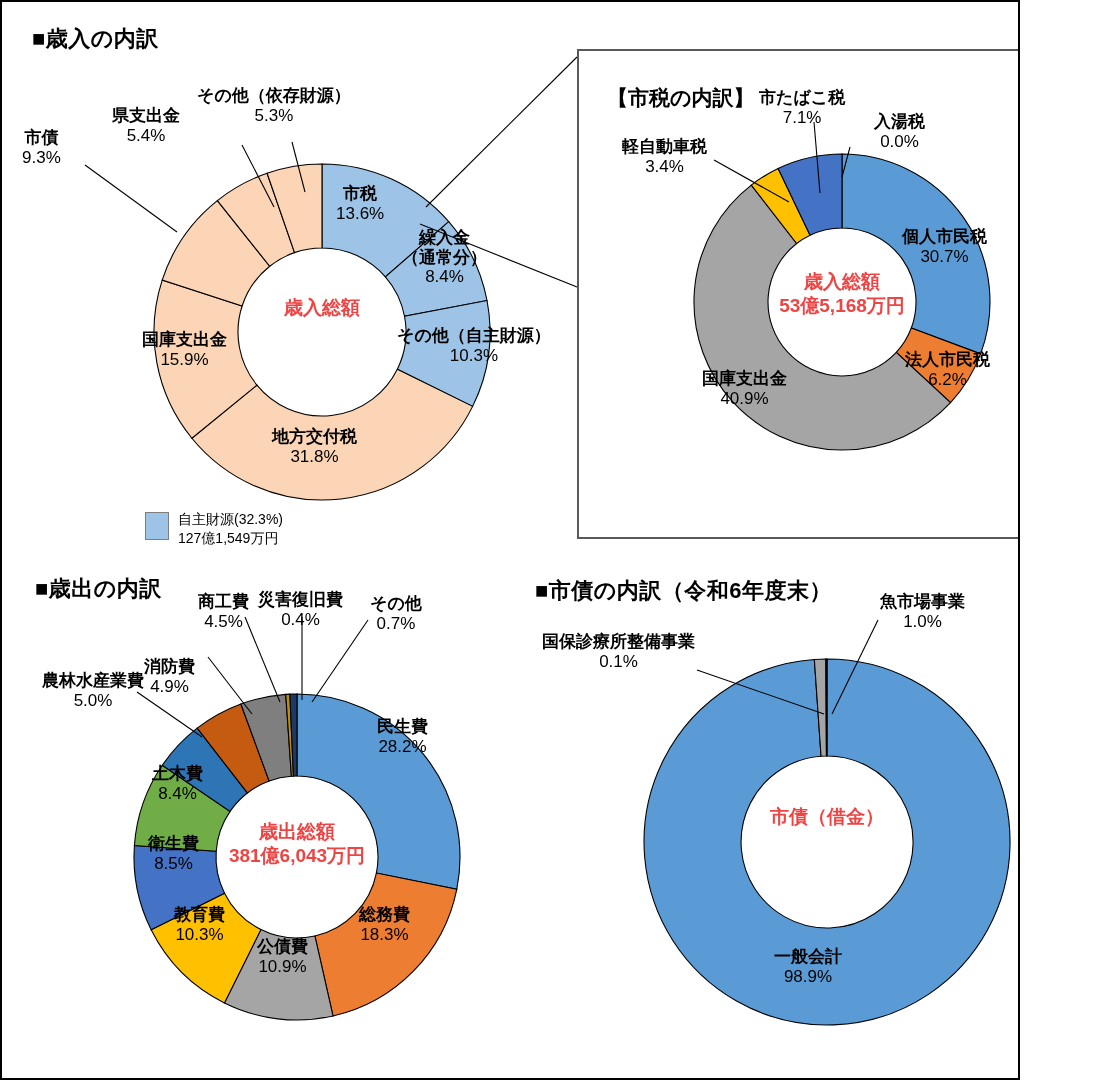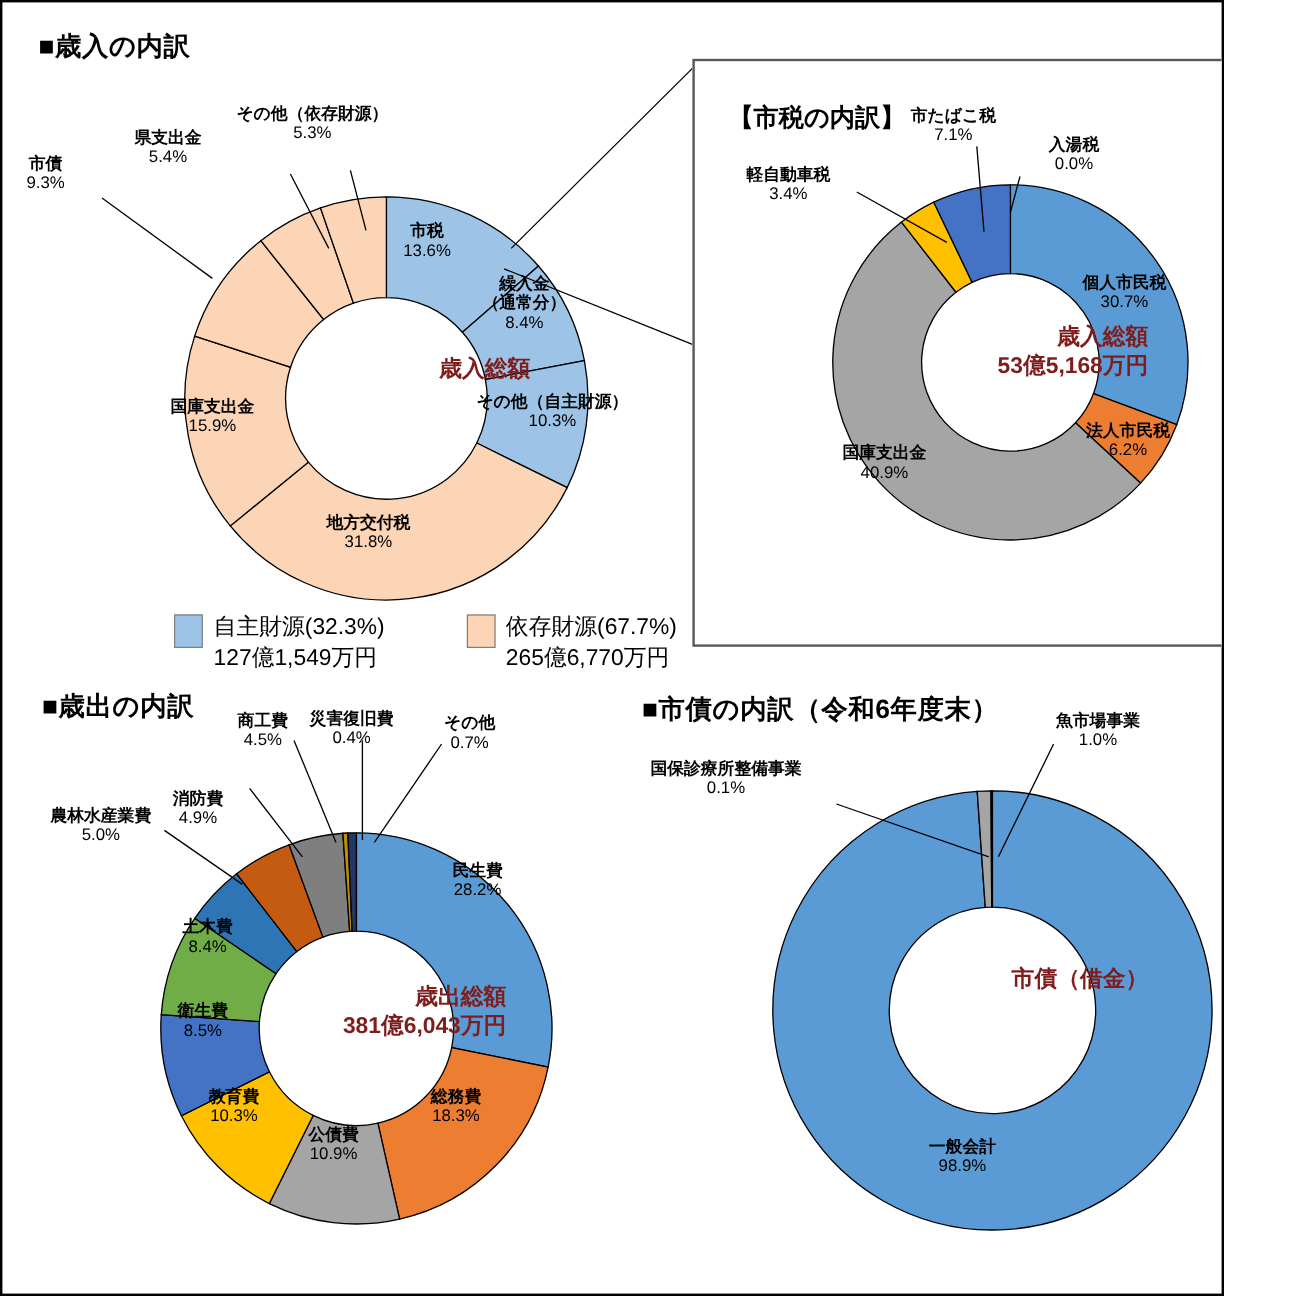--- a/index.html
+++ b/index.html
@@ -41,52 +41,52 @@
     white-space: nowrap;
   }
   .chart-wrap {
     position: absolute;
   }
   svg { display: block; overflow: visible; }
   .slice { stroke: #000000; stroke-width: 1.1; }
   .leader { stroke: #000000; stroke-width: 1.1; fill: none; }
   .lbl {
     position: absolute;
-    font-size: 14px;
+    font-size: 17px;
     color: #000000;
     line-height: 1.16;
     white-space: nowrap;
   }
   .lbl .nm { font-weight: 700; display: block; }
   .lbl .pc { font-weight: 400; display: block; }
   .lbl.c { text-align: center; }
   .center-label {
     position: absolute;
-    text-align: right;
+    text-align: center;
     font-size: 19px;
     font-weight: 700;
-    color: #7f1d1d;
+    color: #ef4444;
     line-height: 1.25;
     white-space: nowrap;
   }
   .center-label .l2 { display: block; }
   .legend-row {
     position: absolute;
     display: flex;
     align-items: flex-start;
     gap: 28px;
   }
   .legend-item { display: flex; align-items: flex-start; gap: 9px; }
   .swatch {
     width: 22px; height: 26px;
     border: 1px solid #7f7f7f;
     flex: 0 0 auto;
     margin-top: 2px;
   }
-  .legend-text { font-size: 19px; color: #000; line-height: 1.35; white-space: nowrap; }
+  .legend-text { font-size: 14px; color: #000; line-height: 1.35; white-space: nowrap; }
   .legend-text .t2 { display: block; }
 </style>
 </head>
 <body>
 
 <div id="page">
 
   <div class="section-title" style="left:30px; top:22px;">■歳入の内訳</div>
 
   <div class="chart-wrap" style="left:150px; top:160px; width:340px; height:340px;">
@@ -157,27 +157,20 @@
     <span class="nm">国庫支出金</span>
     <span class="pc">15.9%</span>
   </div>
 
   <div class="legend-row" style="left:143px; top:508px;">
     <div class="legend-item">
       <div class="swatch" style="background:#9DC3E6;"></div>
       <div class="legend-text">
         <span>自主財源(32.3%)</span>
         <span class="t2">127億1,549万円</span>
-      </div>
-    </div>
-    <div class="legend-item" style="margin-left:40px;">
-      <div class="swatch" style="background:#FBD5B5;"></div>
-      <div class="legend-text">
-        <span>依存財源(67.7%)</span>
-        <span class="t2">265億6,770万円</span>
       </div>
     </div>
   </div>
 
   <div class="panel-box" style="left:575px; top:47px; width:508px; height:490px;"></div>
 
   <div class="panel-title" style="left:605px; top:82px;">【市税の内訳】</div>
 
   <div class="chart-wrap" style="left:690px; top:150px; width:300px; height:300px;">
     <svg width="300" height="300" viewBox="0 0 300 300">

